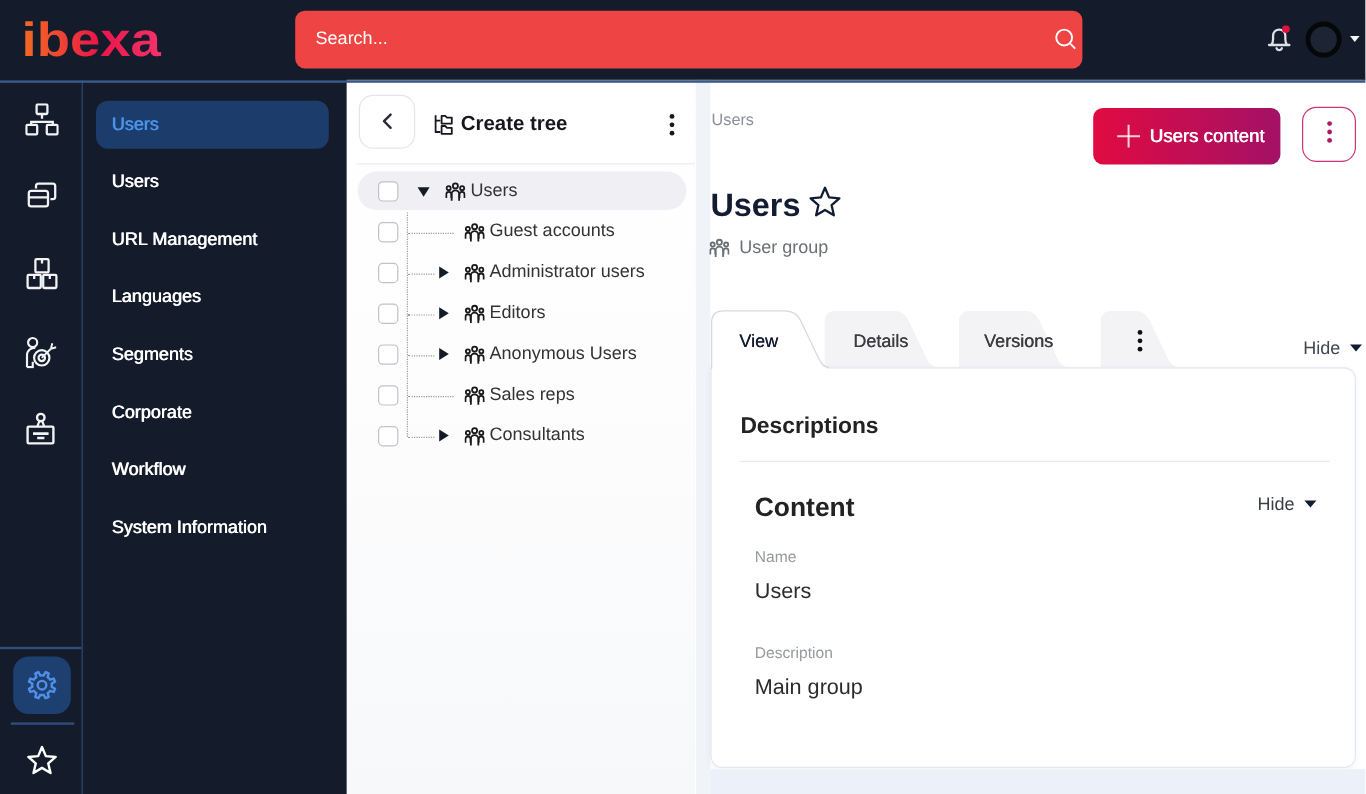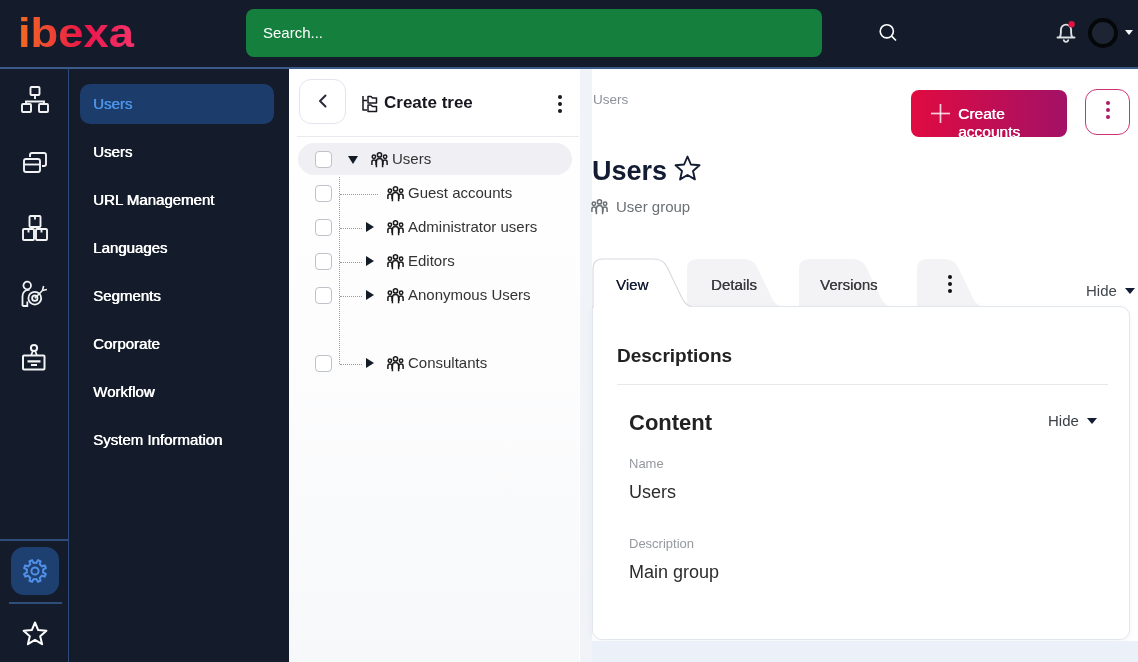--- a/index.html
+++ b/index.html
@@ -2,21 +2,21 @@
 <html><head>
 <meta charset="utf-8">
 <style>
 * { margin:0; padding:0; box-sizing:border-box; }
 html,body { width:1138px; height:662px; overflow:hidden; font-family:"Liberation Sans", sans-serif; }
 #app { position:relative; width:1138px; height:662px; background:#fff; }
 .abs { position:absolute; }
 
 
 #topbar { left:0; top:0; width:1138px; height:67px; background:#141b2a; }
-#search { left:246px; top:9px; width:576px; height:48px; background:#15803d; border-radius:8px; color:#fff; font-size:15px; line-height:48px; padding-left:17px; }
+#search { left:246px; top:9px; width:656px; height:48px; background:#ef4444; border-radius:8px; color:#fff; font-size:15px; line-height:48px; padding-left:17px; }
 
 #rail { left:0; top:66px; width:69px; height:596px; background:#141b2a; border-right:1.5px solid #2c4a77; }
 .railsep { position:absolute; left:0; width:68px; height:1.5px; background:#2e4d7b; }
 #gearbox { left:11px; top:547px; width:48px; height:48px; border-radius:13px; background:#1e4070; }
 
 #menu { left:69px; top:66px; width:220px; height:596px; background:#141b2a; }
 .mitem { position:absolute; left:24px; color:#fff; font-size:15px; font-weight:400; text-shadow:0.6px 0 0 currentColor; }
 #sel { left:80px; top:84px; width:194px; height:40px; background:#1c3c6b; border-radius:10px; }
 
 #tree { left:289px; top:66px; width:291px; height:596px; background:linear-gradient(180deg,#ffffff 0%,#fdfdfe 45%,#f7f8f9 100%); border-right:1px solid #e4e4ea; }
@@ -201,20 +201,28 @@
     </div>
     <div class="trow" style="top:213px;">
       <div class="cb"></div>
       <div class="doth" style="left:51px; top:17px; width:22px;"></div>
       <div class="tri-r" style="left:77px; top:11px;"></div>
       <svg style="position:absolute; left:98px; top:8px;" width="17" height="17" viewBox="0 0 17 17">
           <use href="#grp"></use>
         </svg>
       <div class="tlabel" style="left:119px;">Anonymous Users</div>
     </div>
+    <div class="trow" style="top:247px;">
+      <div class="cb"></div>
+      <div class="doth" style="left:51px; top:17px; width:38px;"></div>
+      <svg style="position:absolute; left:98px; top:8px;" width="17" height="17" viewBox="0 0 17 17">
+          <use href="#grp"></use>
+        </svg>
+      <div class="tlabel" style="left:119px;">Sales reps</div>
+    </div>
     <div class="trow" style="top:281px;">
       <div class="cb"></div>
       <div class="doth" style="left:51px; top:17px; width:22px;"></div>
       <div class="tri-r" style="left:77px; top:11px;"></div>
       <svg style="position:absolute; left:98px; top:8px;" width="17" height="17" viewBox="0 0 17 17">
           <use href="#grp"></use>
         </svg>
       <div class="tlabel" style="left:119px;">Consultants</div>
     </div>
   </div>
@@ -233,21 +241,21 @@
   </svg>
 
   <div id="main" class="abs"></div>
   <div id="mstrip" class="abs"></div>
   <div id="crumb" class="abs">Users</div>
   <div id="createbtn" class="abs">
     <svg style="position:absolute; left:19px; top:13px;" width="21" height="21" viewBox="0 0 21 21" stroke="rgba(255,255,255,0.8)" stroke-width="1.7">
         <line x1="10.5" y1="1" x2="10.5" y2="20"></line>
         <line x1="1" y1="10.5" x2="20" y2="10.5"></line>
       </svg>
-    <span style="position:absolute; left:47px; top:15px; text-shadow:0.5px 0 0 #fff;">Create accounts</span>
+    <span style="position:absolute; left:47px; top:15px; text-shadow:0.5px 0 0 #fff;">Users content</span>
   </div>
   <div id="morebtn" class="abs">
       <div class="dots3" style="margin-top:11px;">
         <span style="background:#ad1a66;"></span>
         <span style="background:#ad1a66;"></span>
         <span style="background:#ad1a66;"></span>
       </div>
     </div>
   <div id="title" class="abs">Users</div>
   <svg class="abs" style="left:673px; top:154px;" width="29" height="29" viewBox="0 0 29 29" fill="none" stroke="#131c33" stroke-width="1.9" stroke-linejoin="round">

